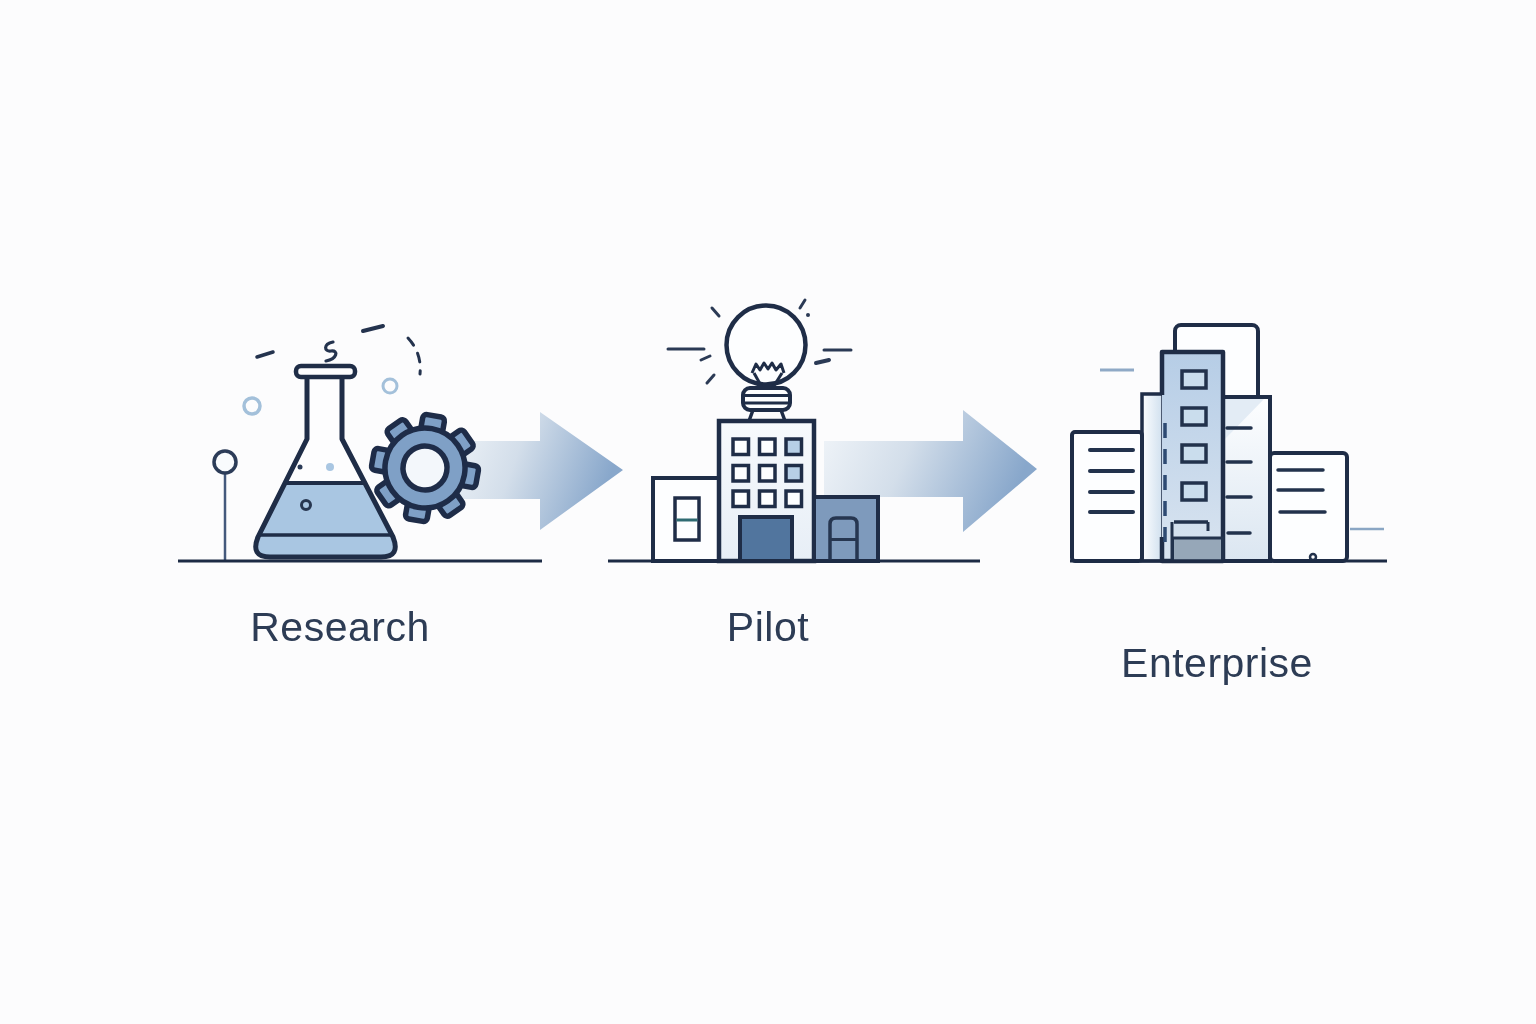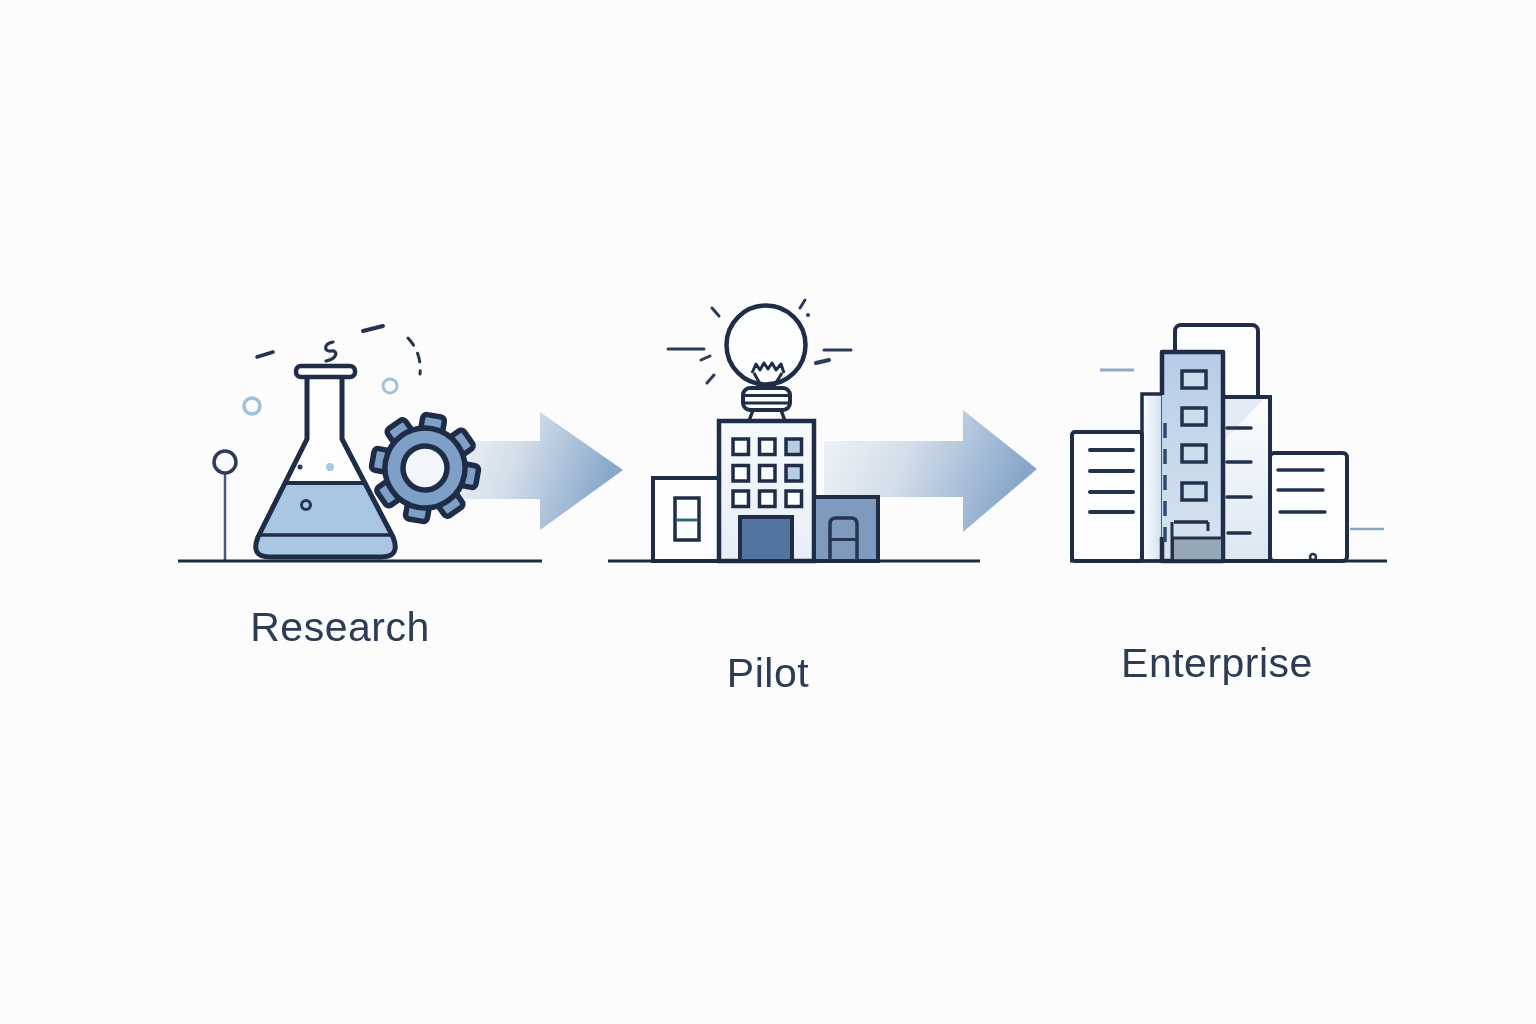--- a/index.html
+++ b/index.html
@@ -237,16 +237,16 @@
           <line x1="122" y1="237" x2="122" y2="276" stroke="#22324c" stroke-width="3"></line>
           <rect x="122.5" y="253" width="50" height="23" fill="#96a7b8" stroke="#22324c" stroke-width="3"></rect>
         </g>
       </g>
     </g>
 
     <line x1="20" y1="276" x2="337" y2="276" stroke="#1d2b45" stroke-width="3"></line>
   </svg>
 
   <div class="stage-label" style="left:160px;top:603px;">Research</div>
-  <div class="stage-label" style="left:588px;top:603px;margin-top:46px;">Pilot</div>
+  <div class="stage-label" style="left:588px;top:603px;">Pilot</div>
   <div class="stage-label" style="left:1037px;top:639px;">Enterprise</div>
 
 </div>
 
 </body></html>

